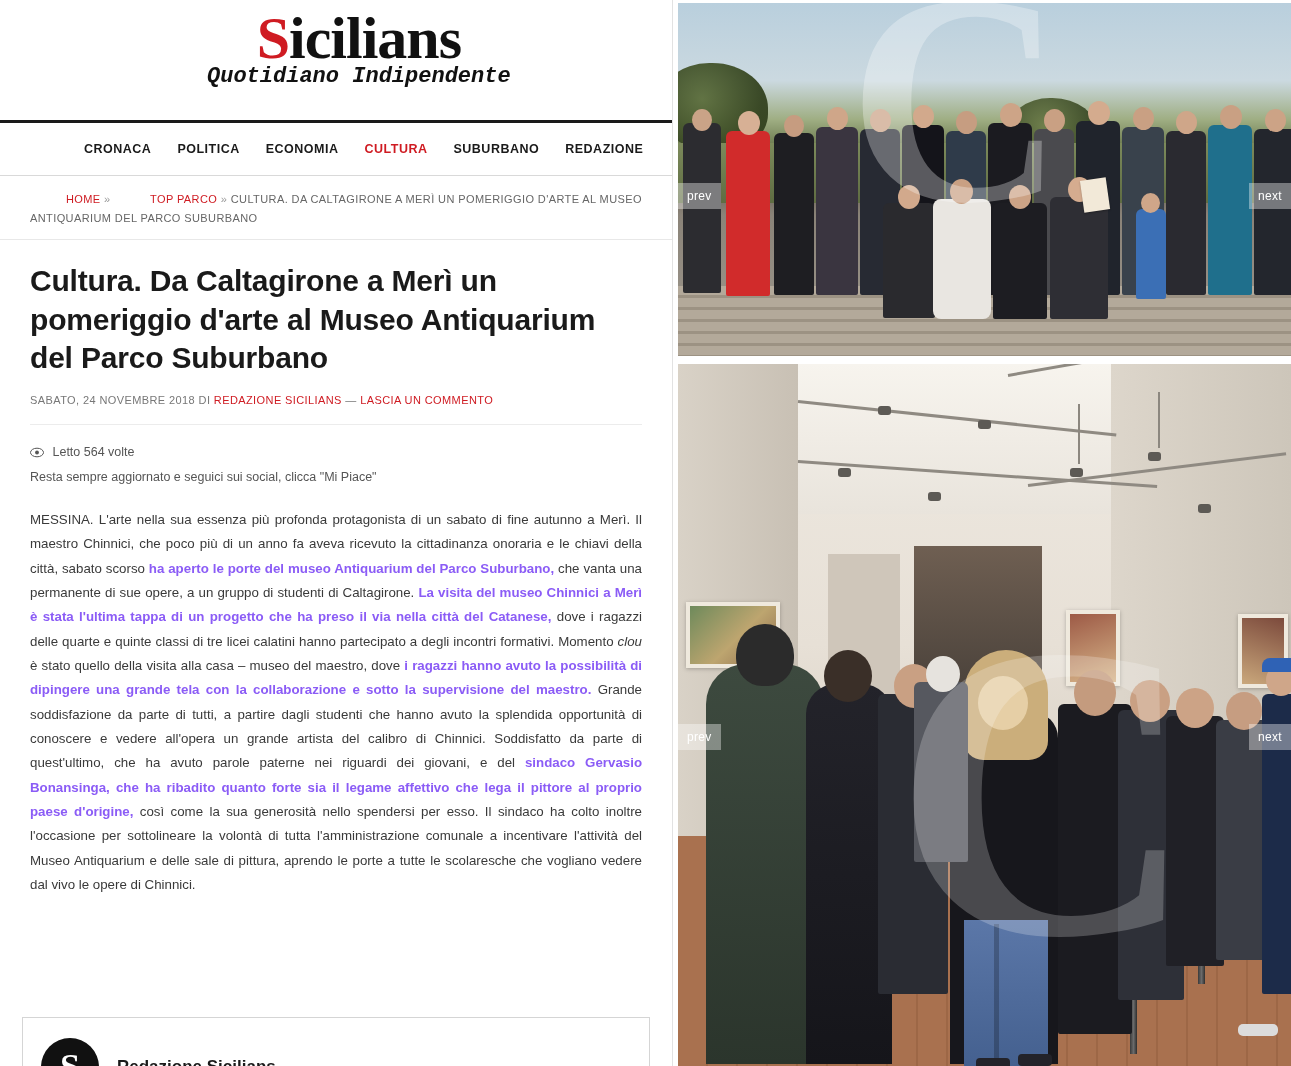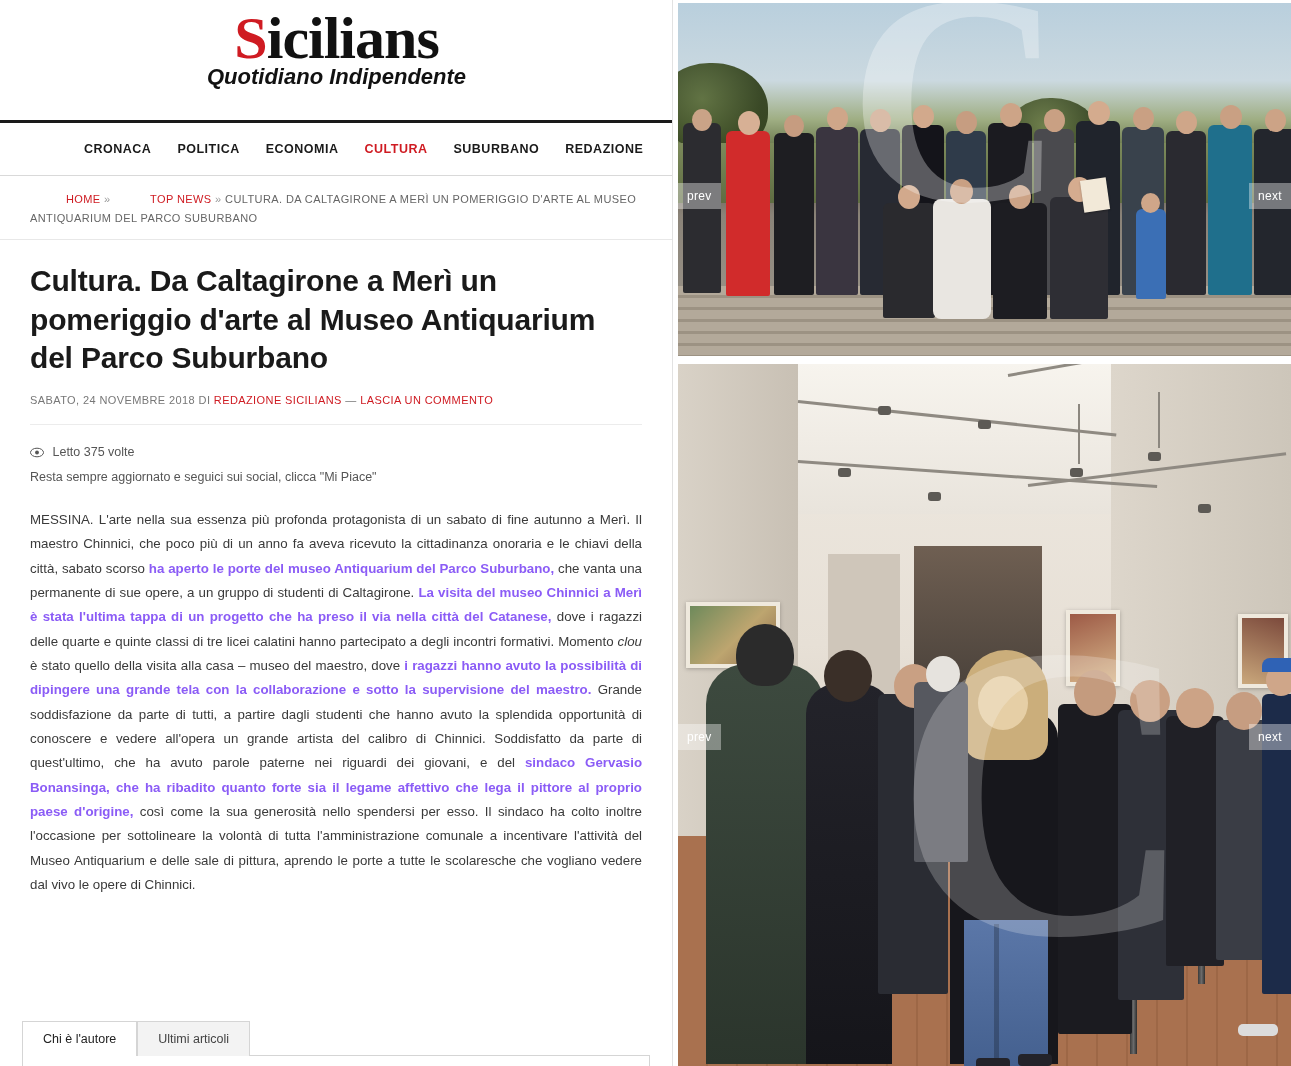--- a/index.html
+++ b/index.html
@@ -40,21 +40,21 @@
   .logo-main {
     font-family: "Liberation Serif", serif;
     font-size: 60px;
     font-weight: bold;
     letter-spacing: -1px;
     line-height: 1;
     color: #111;
   }
   .logo-main .red-s { color: #cf1b22; }
   .logo-sub {
-    font-family: Liberation Sans, sans-serif;
+    font-family: Liberation Mono, monospace;
     font-size: 22px;
     font-weight: bold;
     font-style: italic;
     color: #111;
     margin-top: -4px;
     letter-spacing: 0px;
   }
   .navbar {
     height: 53px;
     border-bottom: 1px solid #d9d9d9;
@@ -300,21 +300,21 @@
       <a href="#">ECONOMIA</a>
       <a href="#" class="active">CULTURA</a>
       <a href="#">SUBURBANO</a>
       <a href="#">REDAZIONE</a>
 
     </div>
 
     <div class="breadcrumb">
       <a href="#">HOME</a>
       <span class="sep">»</span>
-      <a href="#">TOP NEWS</a>
+      <a href="#">TOP PARCO</a>
       <span class="sep">»</span>
       <span>CULTURA. DA CALTAGIRONE A MERÌ UN POMERIGGIO D'ARTE AL MUSEO ANTIQUARIUM DEL PARCO SUBURBANO</span>
     </div>
 
     <div class="article">
       <h1 class="title">Cultura. Da Caltagirone a Merì un pomeriggio d'arte al Museo Antiquarium del Parco Suburbano</h1>
 
       <div class="meta">
         <span>SABATO, 24 NOVEMBRE 2018</span>
         <span>DI</span>
@@ -324,34 +324,30 @@
       </div>
 
       <div class="stats">
         <div>
           <span class="eye">
             <svg width="14" height="11" viewBox="0 0 14 11">
                 <ellipse cx="7" cy="5.5" rx="6.5" ry="4.3" fill="none" stroke="#555" stroke-width="1"></ellipse>
                 <circle cx="7" cy="5.5" r="1.9" fill="#555"></circle>
               </svg>
           </span>
-          <span>Letto 375 volte</span>
+          <span>Letto 564 volte</span>
         </div>
         <div>Resta sempre aggiornato e seguici sui social, clicca "Mi Piace"</div>
       </div>
 
       <div class="body-text"><span>MESSINA. L'arte nella sua essenza più profonda protagonista di un sabato di fine autunno a Merì. Il maestro Chinnici, che poco più di un anno fa aveva ricevuto la cittadinanza onoraria e le chiavi della città, sabato scorso </span><b>ha aperto le porte del museo Antiquarium del Parco Suburbano,</b><span> che vanta una permanente di sue opere, a un gruppo di studenti di Caltagirone. </span><b>La visita del museo Chinnici a Merì è stata l'ultima tappa di un progetto che ha preso il via nella città del Catanese,</b><span> dove i ragazzi delle quarte e quinte classi di tre licei calatini hanno partecipato a degli incontri formativi. Momento </span><i>clou</i><span> è stato quello della visita alla casa – museo del maestro, dove </span><b>i ragazzi hanno avuto la possibilità di dipingere una grande tela con la collaborazione e sotto la supervisione del maestro.</b><span> Grande soddisfazione da parte di tutti, a partire dagli studenti che hanno avuto la splendida opportunità di conoscere e vedere all'opera un grande artista del calibro di Chinnici. Soddisfatto da parte di quest'ultimo, che ha avuto parole paterne nei riguardi dei giovani, e del </span><b>sindaco Gervasio Bonansinga, che ha ribadito quanto forte sia il legame affettivo che lega il pittore al proprio paese d'origine,</b><span> così come la sua generosità nello spendersi per esso. Il sindaco ha colto inoltre l'occasione per sottolineare la volontà di tutta l'amministrazione comunale a incentivare l'attività del Museo Antiquarium e delle sale di pittura, aprendo le porte a tutte le scolaresche che vogliano vedere dal vivo le opere di Chinnici.</span></div>
 
       <div class="spacer-block"></div>
     </div>
 
-    <div class="tabs">
-      <div class="tab active">Chi è l'autore</div>
-      <div class="tab">Ultimi articoli</div>
-    </div>
 
     <div class="author-box">
       <div class="avatar">S</div>
       <div class="author-name">Redazione Sicilians</div>
     </div>
 
   </div>
 
   <div class="right-col">
 

